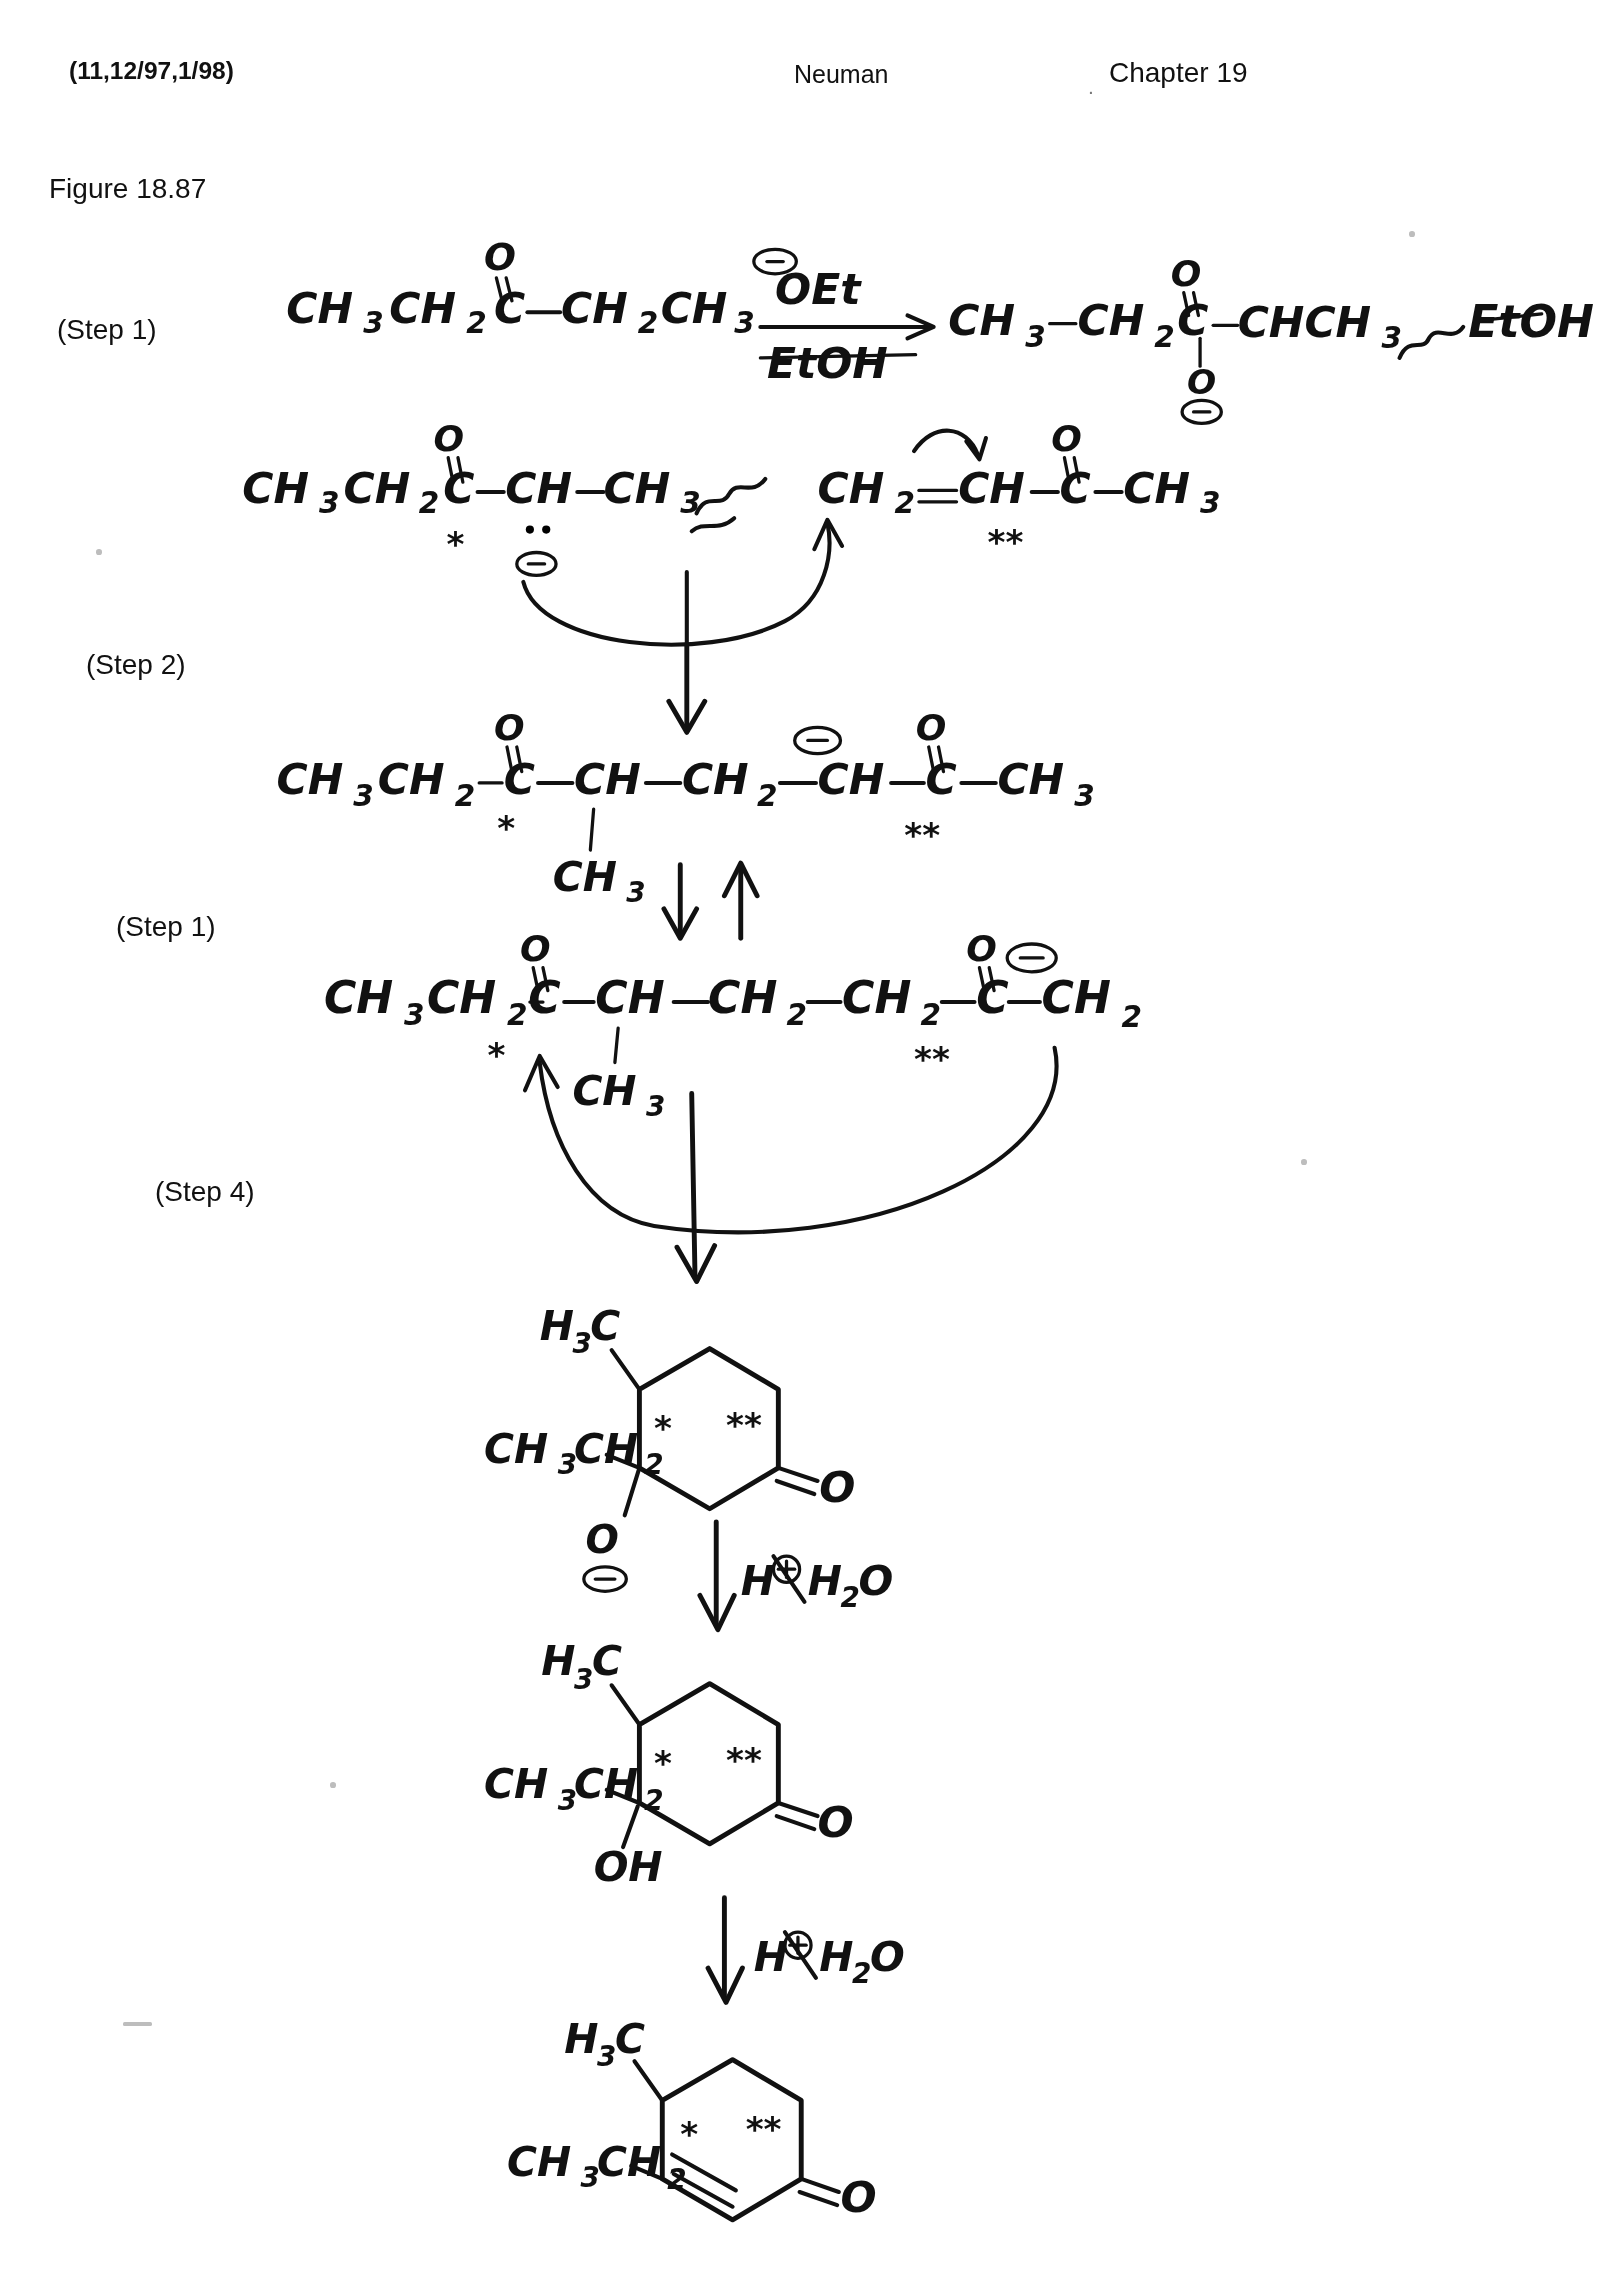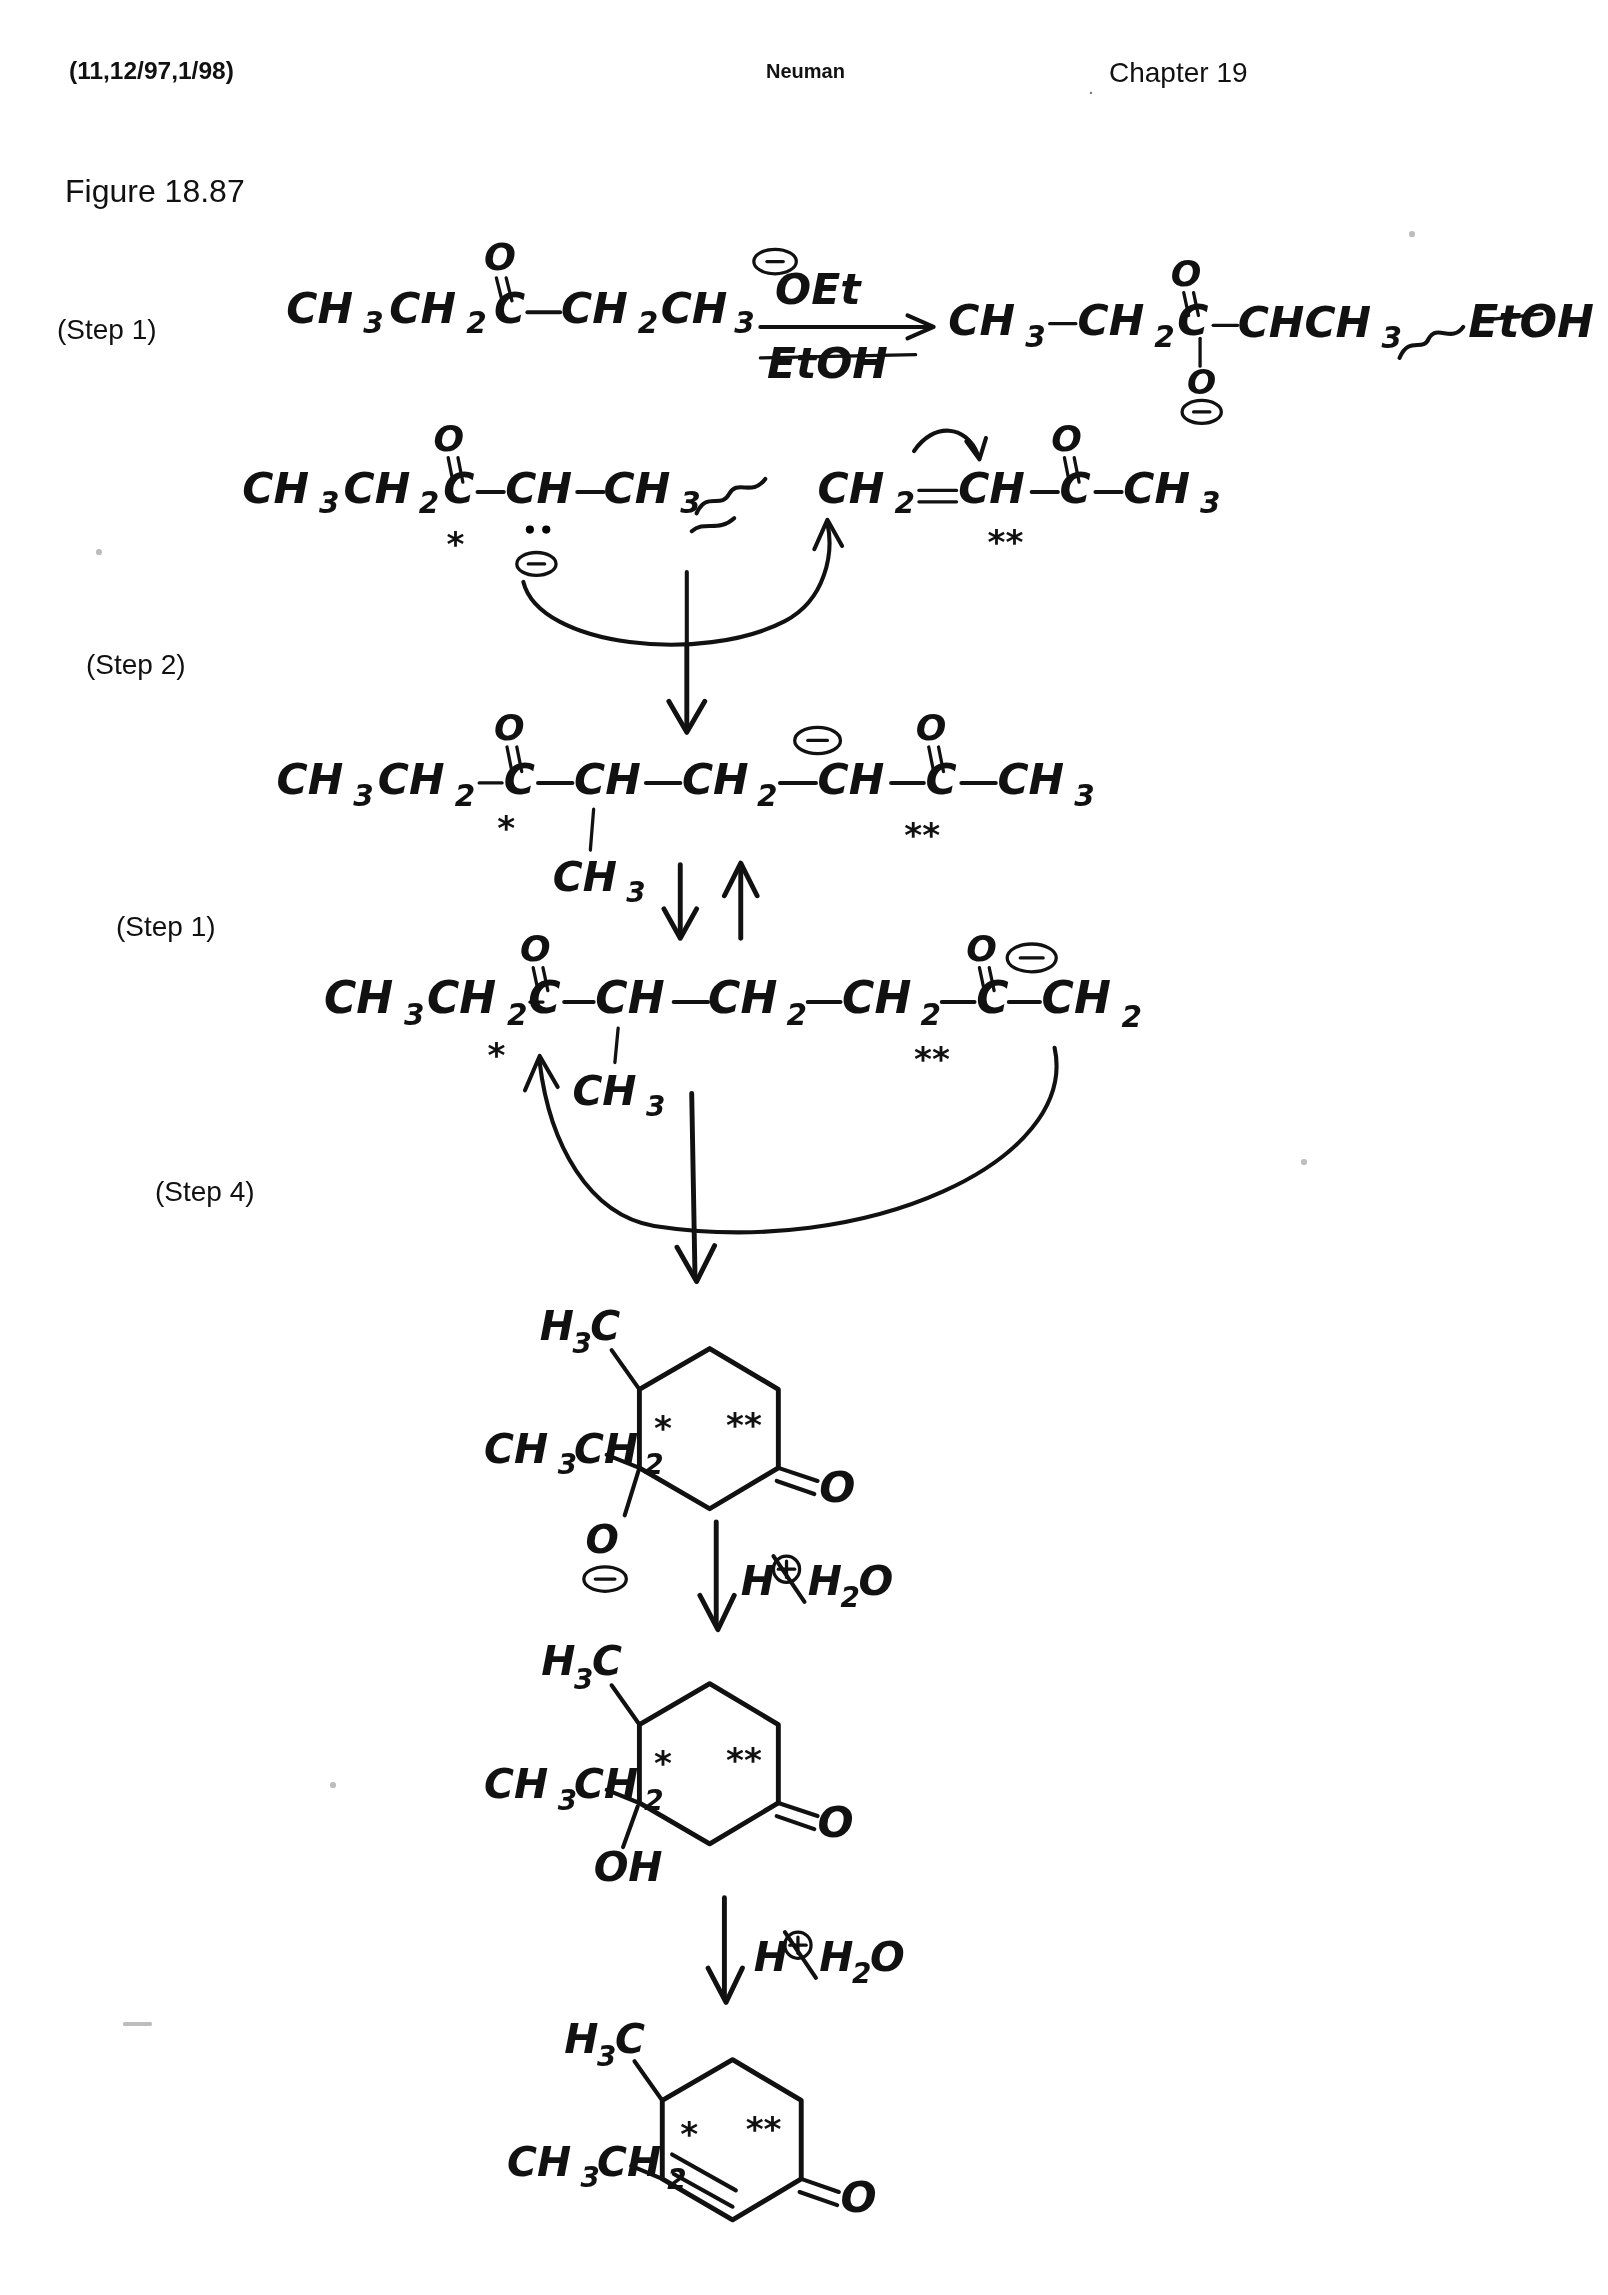--- a/index.html
+++ b/index.html
@@ -28,45 +28,44 @@
   .hdr-date {
     position: absolute;
     left: 31px;
     top: 0;
     font-size: 24.5px;
     font-weight: bold;
     letter-spacing: 0px;
   }
   .hdr-author {
     position: absolute;
-    left: 728px;
+    left: 756px;
     top: 3.3px;
-    font-size: 20px;
-    font-weight: bold;
+    font-size: 25px;
+    font-weight: normal;
   }
   .hdr-dot {
     position: absolute;
     left: 1050px;
     top: 18px;
     font-size: 21px;
     color: #777;
   }
   .hdr-chapter {
     position: absolute;
     left: 1071px;
     top: 0;
     font-size: 28px;
   }
 
   .figure-label {
     position: absolute;
     left: 49px;
     top: 173px;
-    font-size: 32px;
-    margin-left: 16px;
+    font-size: 28px;
   }
 
   .step-label {
     position: absolute;
     font-size: 28px;
     margin-top: 28px;
   }
   .step1 { left: 57px;  top: 286px; }
   .step2 { left: 86px; top: 621px; }
   .step3 { left: 116px; top: 883px; }

